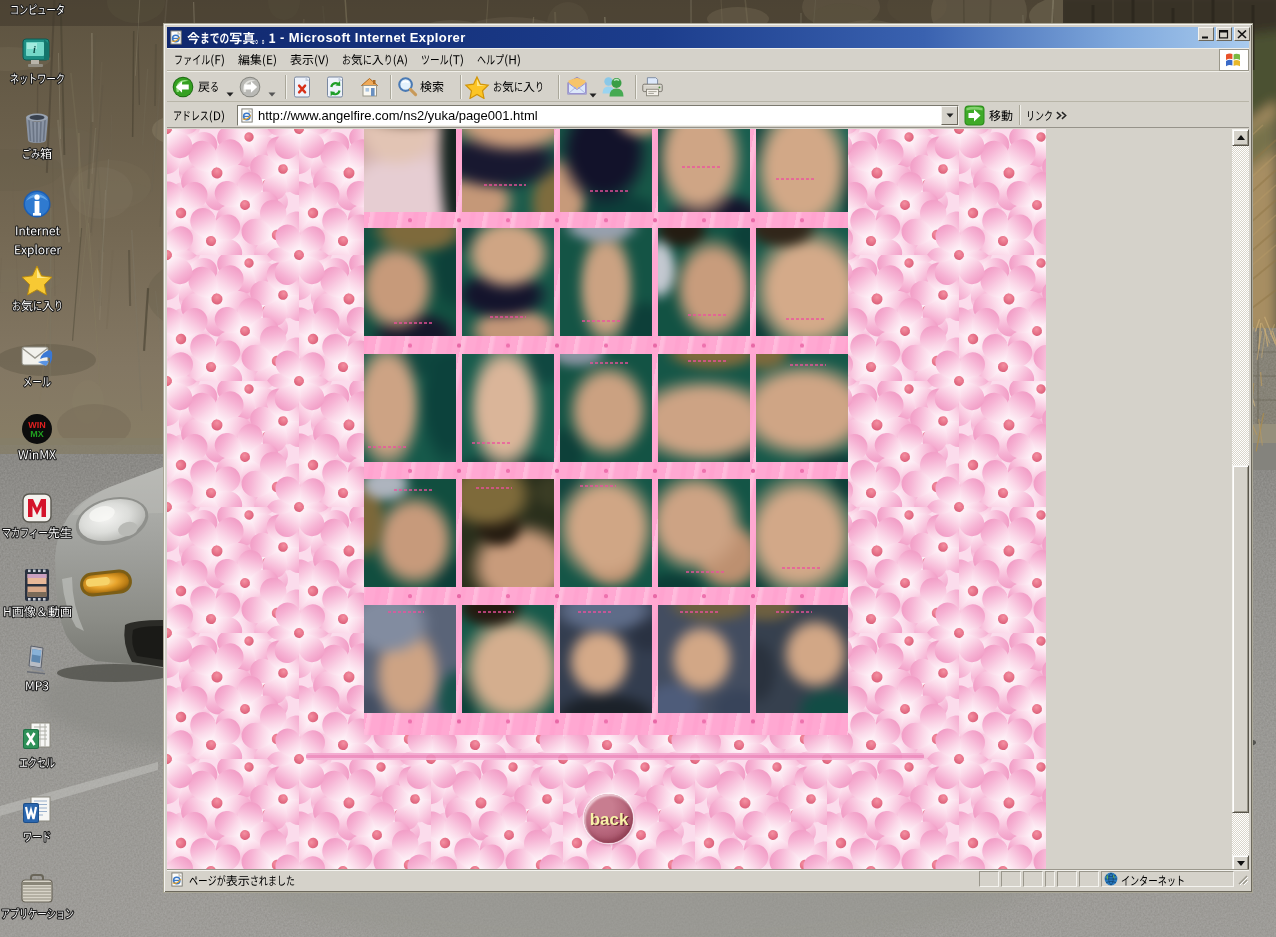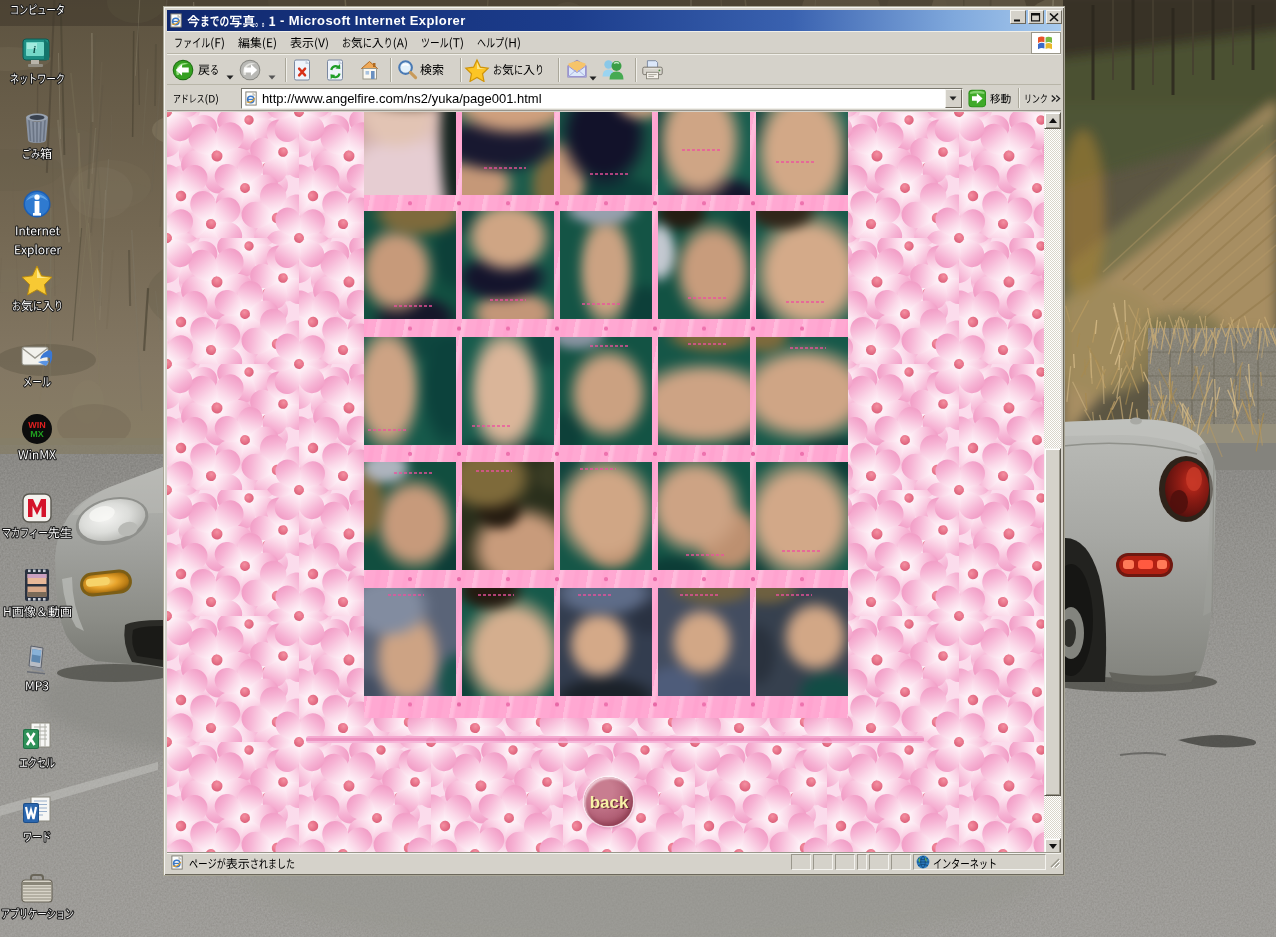--- a/index.html
+++ b/index.html
@@ -1,19 +1,19 @@
 <!DOCTYPE html>
 <html><head><meta charset="utf-8"><style>
 
 *{margin:0;padding:0;box-sizing:border-box}
 html,body{width:1276px;height:937px;overflow:hidden;font-family:"Liberation Sans",sans-serif}
 body{position:relative;background:#8f8e8a}
 .ab{position:absolute}
 
-#win{position:absolute;left:163px;top:6px;width:902px;height:870px;background:#d5d2ca;
+#win{position:absolute;left:163px;top:23px;width:1090px;height:870px;background:#d5d2ca;
  border:1px solid #a9a696;box-shadow:inset 1px 1px 0 #f4f3ef, inset -1px -1px 0 #6c685c;}
 #tbar{position:absolute;left:3px;top:3px;right:3px;height:21px;
  background:linear-gradient(90deg,#10286e 0%,#1c3d8c 45%,#3a62b0 70%,#7fa8dc 88%,#a9cbee 100%);
  display:flex;align-items:center;color:#fff;font-weight:bold;font-size:13px}
 #tbar .ico{width:15px;height:15px;margin:0 3px 0 2px}
 .wbtn{width:16px;height:14px;background:#d5d2ca;border:1px solid;border-color:#f4f3ef #6c685c #6c685c #f4f3ef;
  display:inline-flex;align-items:center;justify-content:center;margin-left:2px}
 #wbtns{position:absolute;right:2px;top:3px;display:flex}
 #menubar{position:absolute;left:3px;top:24px;right:3px;height:23px;border-bottom:1px solid #b8b5a8;
  box-shadow:inset 0 1px 0 #f0efe9;display:flex;align-items:center}
@@ -1038,21 +1038,21 @@
           <path d="M3,12 Q13.5,9.5 24,12" fill="#e8e5de" stroke="none"></path>
           <rect x="7" y="15.5" width="13" height="7" fill="#f4f1ea" stroke="#8a877c" stroke-width="1"></rect>
           <path d="M9,18 H18 M9,20 H15" stroke="#9a978c" stroke-width="0.9"></path>
           <circle cx="21" cy="13.5" r="1" fill="#4a8a3a"></circle>
         </svg></div>
 </div>
 <div id="addrbar">
 <svg style="margin:1px 0 0 6px" width="52" height="15" viewBox="0.0 -12.00 52.37 14.64">
         <path d="M8.4 -8.1 7.9 -8.7C7.8 -8.6 7.5 -8.6 7.3 -8.6C6.8 -8.6 2.6 -8.6 2.1 -8.6C1.8 -8.6 1.4 -8.7 1.1 -8.7V-7.6C1.5 -7.7 1.8 -7.7 2.1 -7.7C2.6 -7.7 6.6 -7.7 7.3 -7.7C7 -6.9 6.1 -5.6 5.3 -5L5.9 -4.4C6.9 -5.3 7.8 -6.9 8.1 -7.7C8.2 -7.8 8.3 -8 8.4 -8.1ZM4.8 -6.5H4C4 -6.2 4 -6 4 -5.7C4 -3.7 3.8 -1.9 2.4 -0.8C2.2 -0.6 1.9 -0.4 1.6 -0.3L2.3 0.4C4.6 -1.1 4.8 -3.3 4.8 -6.5Z M14.9 -8.6 14.4 -8.3C14.7 -7.8 15 -7.1 15.2 -6.5L15.7 -6.8C15.5 -7.4 15.1 -8.2 14.9 -8.6ZM16 -9.2 15.5 -8.9C15.8 -8.4 16.1 -7.8 16.3 -7.1L16.8 -7.5C16.6 -8 16.2 -8.8 16 -9.2ZM11.7 -0.9C11.7 -0.5 11.7 0.1 11.7 0.5H12.6C12.5 0.1 12.5 -0.5 12.5 -0.9V-4.8C13.5 -4.4 15.1 -3.6 16 -2.9L16.3 -3.9C15.4 -4.6 13.7 -5.4 12.5 -5.9V-7.9C12.5 -8.2 12.5 -8.8 12.6 -9.1H11.7C11.7 -8.8 11.7 -8.2 11.7 -7.9C11.7 -6.9 11.7 -1.6 11.7 -0.9Z M20 -0.4 20.5 0.2C20.7 0.1 20.8 0 20.9 0C23.1 -0.9 25 -2.4 26.2 -4.3L25.8 -5.1C24.6 -3.2 22.6 -1.6 20.8 -1C20.8 -1.6 20.8 -6.7 20.8 -7.8C20.8 -8.2 20.9 -8.6 20.9 -8.9H20C20 -8.7 20.1 -8.1 20.1 -7.8C20.1 -6.7 20.1 -1.7 20.1 -1C20.1 -0.7 20.1 -0.6 20 -0.4Z M34.2 -8 33.7 -8.5C33.6 -8.4 33.4 -8.4 33.1 -8.4C32.7 -8.4 30 -8.4 29.6 -8.4C29.3 -8.4 28.8 -8.4 28.7 -8.5V-7.4C28.8 -7.4 29.3 -7.4 29.6 -7.4C29.9 -7.4 32.8 -7.4 33.1 -7.4C32.9 -6.4 32.2 -5 31.6 -4.1C30.7 -2.7 29.3 -1.3 27.9 -0.5L28.5 0.3C29.8 -0.5 31 -1.9 32 -3.2C32.9 -2.1 33.9 -0.7 34.5 0.3L35.1 -0.4C34.5 -1.3 33.4 -2.9 32.5 -4C33.1 -5.1 33.7 -6.5 34 -7.5C34 -7.7 34.1 -7.9 34.2 -8Z M38.9 2.4 39.5 2.1C38.5 0.3 38 -1.7 38 -3.7C38 -5.8 38.5 -7.8 39.5 -9.5L38.9 -9.8C37.8 -8 37.1 -6.1 37.1 -3.7C37.1 -1.4 37.8 0.6 38.9 2.4Z M41.3 0H43.5C46.2 0 47.6 -1.6 47.6 -4.4C47.6 -7.2 46.2 -8.8 43.5 -8.8H41.3ZM42.4 -0.9V-7.9H43.4C45.4 -7.9 46.5 -6.7 46.5 -4.4C46.5 -2.2 45.4 -0.9 43.4 -0.9Z M49.5 2.4C50.6 0.6 51.3 -1.4 51.3 -3.7C51.3 -6.1 50.6 -8 49.5 -9.8L48.8 -9.5C49.8 -7.8 50.4 -5.8 50.4 -3.7C50.4 -1.7 49.8 0.3 48.8 2.1Z" fill="#000000"></path>
       </svg>
-<div id="addrinput" style="margin-left:22px;width:722px">
+<div id="addrinput" style="margin-left:12px;width:722px">
 <svg width="15" height="15" viewBox="0 0 16 16" style="margin:0 3px 0 2px">
           <rect x="2" y="1" width="11" height="14" fill="#fdfdfb" stroke="#7a7870" stroke-width="1"></rect>
           <path d="M9,1 L13,5 L9,5 Z" fill="#c8c6bc"></path>
           <circle cx="7.2" cy="9" r="3.4" fill="none" stroke="#3a78c8" stroke-width="1.6"></circle>
           <path d="M4,9 L10.4,9" stroke="#3a78c8" stroke-width="1.4"></path>
           <path d="M3,11.5 Q7.5,13.8 11.5,7.5" stroke="#e8a020" stroke-width="1.2" fill="none"></path>
         </svg>
 <span style="font-size:13px;letter-spacing:0">http://www.angelfire.com/ns2/yuka/page001.html</span>
 <div class="godrop" style="margin-left:auto">
           <svg width="8" height="5" viewBox="0 0 8 5">

